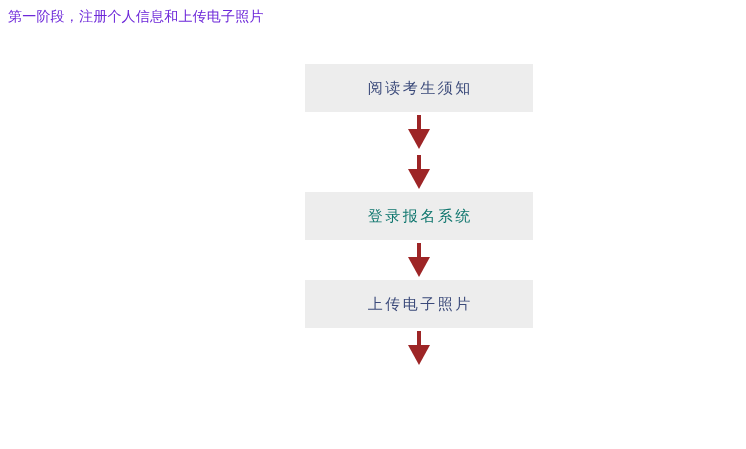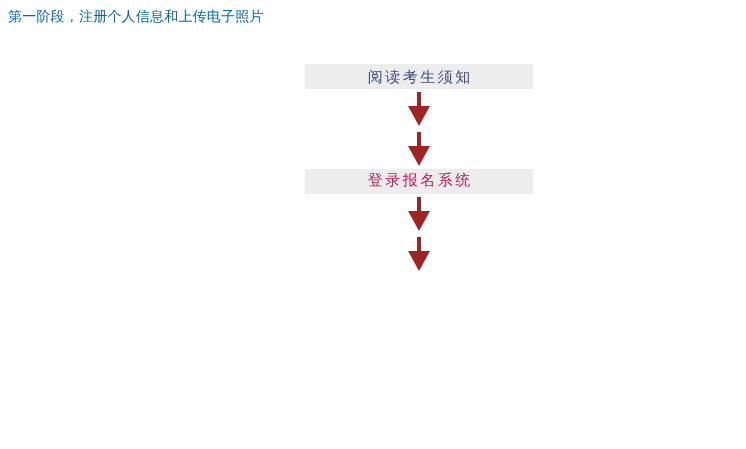--- a/index.html
+++ b/index.html
@@ -14,52 +14,52 @@
     overflow: hidden;
     position: relative;
   }
 
   .page-title {
     position: absolute;
     left: 8px;
     top: 7px;
     font-size: 14px;
     line-height: 18px;
-    color: #0369a1;
+    color: #6d28d9;
     white-space: nowrap;
     letter-spacing: 0.2px;
   }
 
   .flow {
     position: absolute;
     left: 305px;
     top: 64px;
     width: 228px;
   }
 
   .flow-step {
     width: 228px;
-    height: 25px;
+    height: 48px;
     background: #ededed;
     display: flex;
     align-items: center;
     justify-content: center;
     box-sizing: border-box;
   }
 
   .flow-step .step-label {
     font-size: 15px;
     line-height: 20px;
     letter-spacing: 2.5px;
     text-indent: 2.5px;
     white-space: nowrap;
   }
 
   .flow-step.tone-blue .step-label { color: #3b4a7a; }
-  .flow-step.tone-black .step-label { color: #be185d; font-family: Liberation Mono, monospace; }
+  .flow-step.tone-black .step-label { color: #0f766e; }
 
   .flow-connector {
     width: 228px;
     height: 40px;
     position: relative;
   }
 
   .arrow {
     position: absolute;
     left: 50%;
@@ -121,20 +121,23 @@
     <span class="step-label">登录报名系统</span>
   </div>
 
   <div class="flow-connector">
     <div class="arrow">
       <div class="shaft"></div>
       <div class="head"></div>
     </div>
   </div>
 
+  <div class="flow-step tone-blue">
+    <span class="step-label">上传电子照片</span>
+  </div>
 
   <div class="flow-connector">
     <div class="arrow">
       <div class="shaft"></div>
       <div class="head"></div>
     </div>
   </div>
 
 
 </div>

